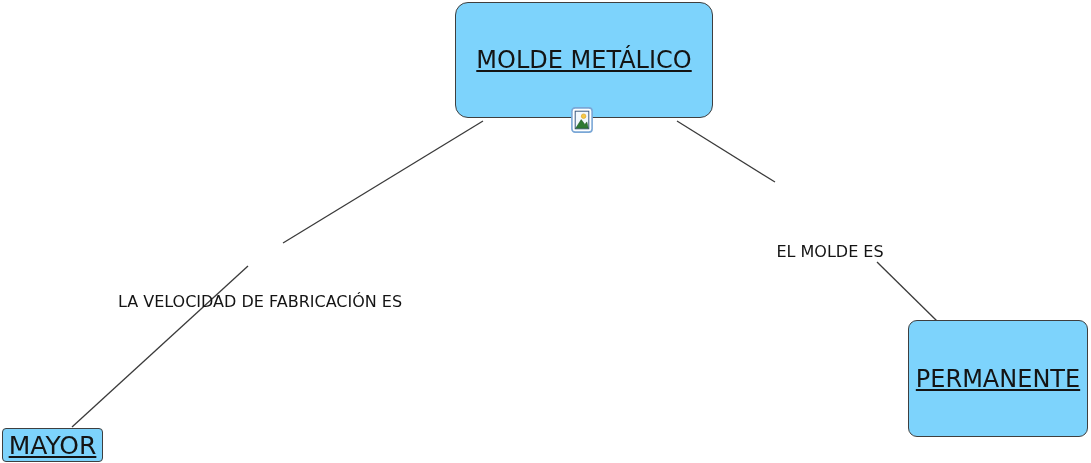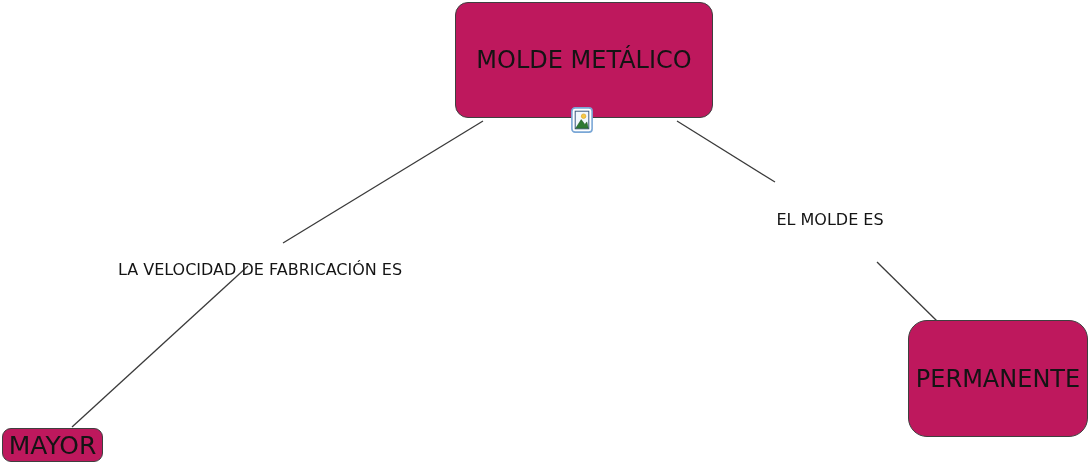--- a/index.html
+++ b/index.html
@@ -16,55 +16,57 @@
     overflow: hidden;
   }
   #link-layer {
     position: absolute;
     left: 0; top: 0;
     width: 1091px; height: 463px;
   }
   .node {
     position: absolute;
     box-sizing: border-box;
-    background: #be185d;
+    background: #7dd3fc;
     border: 1.6px solid #3f3f3f;
     display: flex;
     align-items: center;
     justify-content: center;
     color: #141414;
+    text-decoration: underline;
   }
   .node-label {
     white-space: nowrap;
     text-align: center;
   }
   #node-molde-metalico {
     left: 455px; top: 2px;
     width: 258px; height: 116px;
     border-radius: 13px;
     font-size: 24px;
   }
   #node-mayor {
     left: 2px; top: 428px;
     width: 101px; height: 34px;
-    border-radius: 9px;
+    border-radius: 4px;
     font-size: 25px;
   }
   #node-permanente {
     left: 908px; top: 320px;
     width: 180px; height: 117px;
-    border-radius: 19px;
+    border-radius: 9px;
     font-size: 24px;
   }
   .link-label {
     position: absolute;
     transform: translate(-50%, -50%);
     font-size: 16px;
     color: #141414;
     white-space: nowrap;
+    margin-top: 32px;
   }
   #label-velocidad { left: 260px; top: 269px; }
   #label-molde-es  { left: 830px; top: 219px; }
   #resource-icon {
     position: absolute;
     left: 571px; top: 107px;
     width: 22px; height: 26px;
     cursor: pointer;
   }
 </style>

